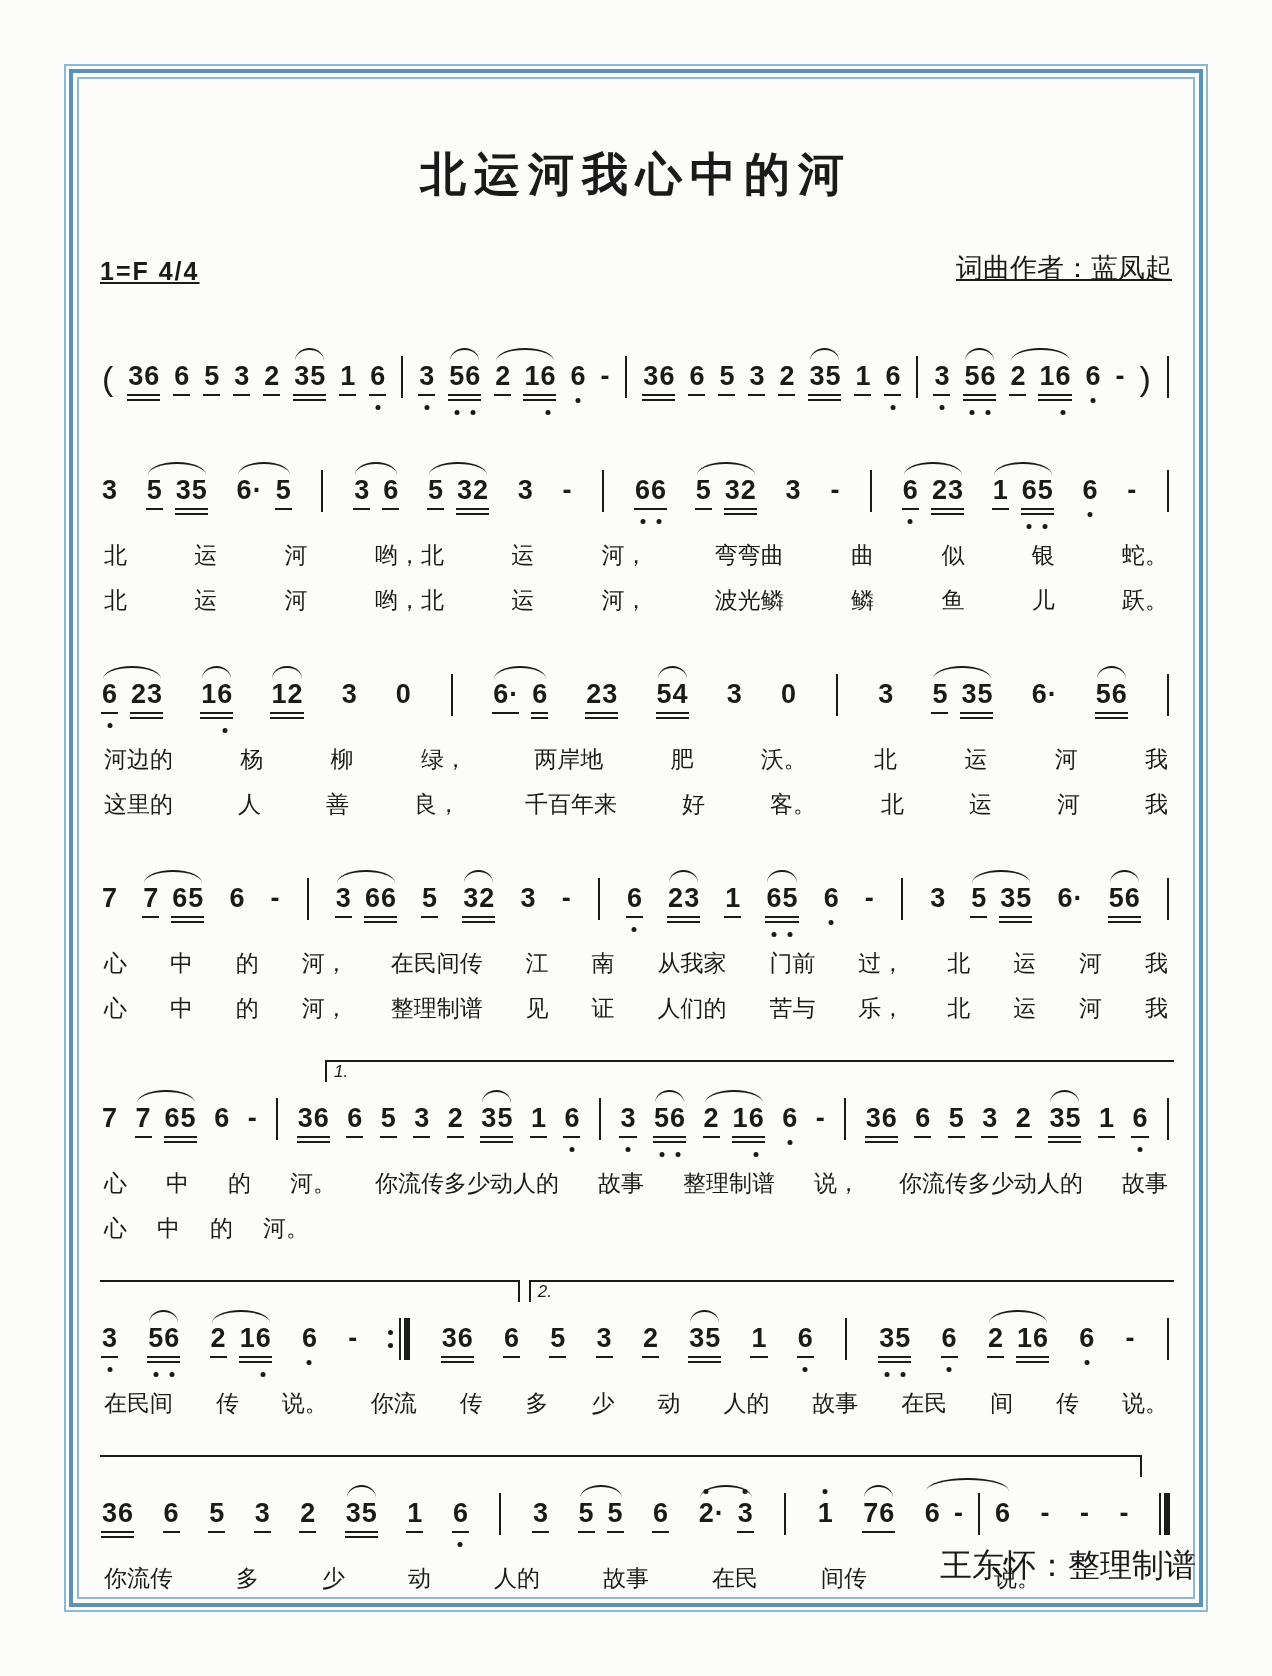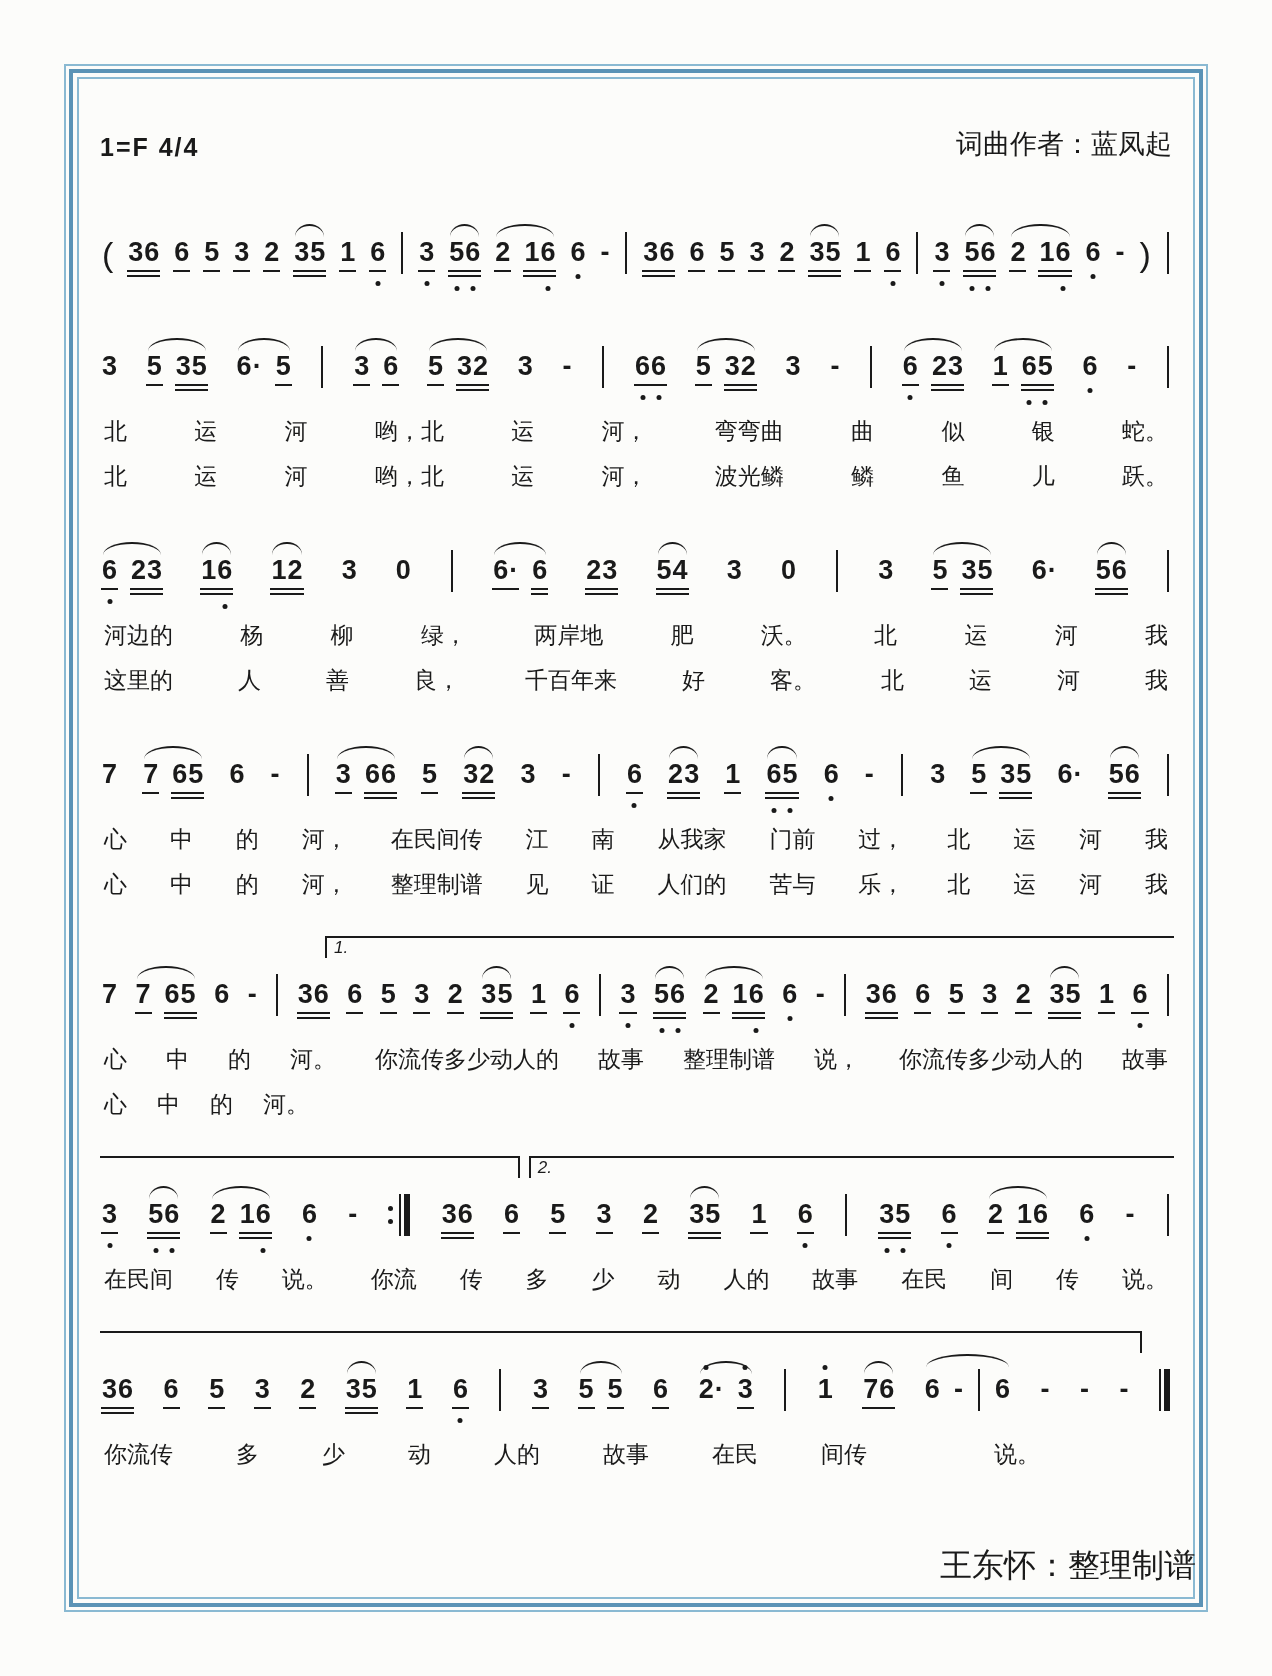--- a/index.html
+++ b/index.html
@@ -9,21 +9,21 @@
     --paper:#fcfcfa;
   }
   html,body{margin:0;padding:0;background:#fff;}
   .page{position:relative;width:1272px;height:1676px;background:var(--paper);overflow:hidden;
         font-family:"Liberation Sans",sans-serif;color:var(--ink);}
   .frame-outer{position:absolute;inset:64px;border:2px solid var(--frame-thin);pointer-events:none;}
   .frame-mid{position:absolute;inset:69px;border:4px solid var(--frame-thick);pointer-events:none;}
   .frame-inner{position:absolute;inset:77px;border:2px solid var(--frame-thin);pointer-events:none;}
   .content{position:absolute;inset:82px;padding:0 18px;}
   .title{margin-top:62px;text-align:center;font-size:46px;font-weight:bold;letter-spacing:8px;}
-  .meta{margin-top:44px;display:flex;justify-content:space-between;align-items:flex-end;}
+  .meta{margin-top:44px;display:flex;justify-content:space-between;align-items:flex-end;text-decoration:underline;}
   .key-time{font-size:25px;font-weight:bold;letter-spacing:2px;}
   .author{font-size:27px;}
   
   .system{margin-top:34px;}
   .system.s1{margin-top:46px;}
   .notes-row{position:relative;display:flex;justify-content:space-between;align-items:flex-end;
              font-size:27px;font-weight:700;padding:24px 2px 22px;line-height:1;}
   .notes-row.pad-extra{padding-top:40px;}
   .g{position:relative;display:inline-flex;gap:1px;}
   .g.u1::after{content:"";position:absolute;left:-1px;right:-1px;bottom:-6px;height:2px;background:var(--ink);}
@@ -57,20 +57,21 @@
 </style>
 </head>
 <body>
 
 <div class="page">
   <div class="frame-outer"></div>
   <div class="frame-mid"></div>
   <div class="frame-inner"></div>
 
   <div class="content">
+    <div class="title">北运河我心中的河</div>
 
     <div class="meta">
       <span class="key-time">1=F   4/4</span>
       <span class="author">词曲作者：蓝凤起</span>
     </div>
 
     <div id="systems">
         <div class="system s1">
           <div class="notes-row">
             <span class="paren">(</span>

